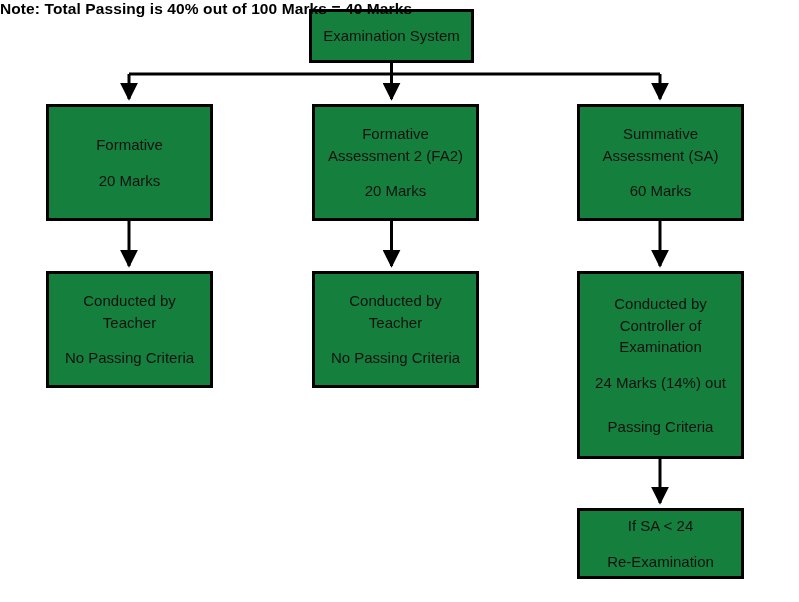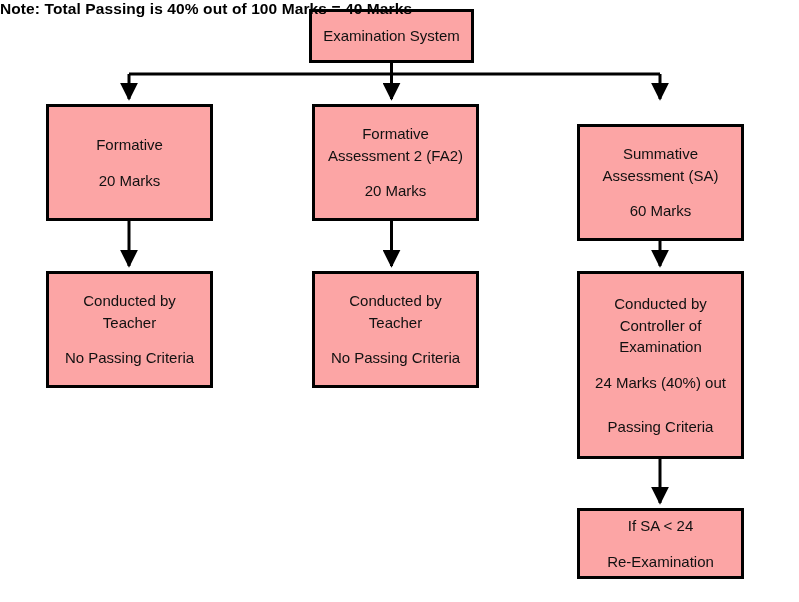--- a/index.html
+++ b/index.html
@@ -15,21 +15,21 @@
     position: relative;
     width: 799px;
     height: 602px;
     background: #ffffff;
     overflow: hidden;
   }
   .node {
     position: absolute;
     box-sizing: border-box;
     border: 3px solid #000000;
-    background: #fca5a5;
+    background: #15803d;
     display: flex;
     flex-direction: column;
     align-items: center;
     justify-content: center;
     text-align: center;
     font-size: 15px;
     line-height: 1.45;
     color: #111111;
   }
   .node .para {
@@ -53,21 +53,21 @@
     font-weight: bold;
     color: #000000;
     white-space: nowrap;
     letter-spacing: 0.1px;
   }
 
   
   #node-root      { left: 309px; top: 9px;   width: 165px; height: 54px; }
   #node-fa1       { left: 46px;  top: 104px; width: 167px; height: 117px; }
   #node-fa2       { left: 312px; top: 104px; width: 167px; height: 117px; }
-  #node-sa        { left: 577px; top: 104px; width: 167px; height: 117px; margin-top: 20px; }
+  #node-sa        { left: 577px; top: 104px; width: 167px; height: 117px; }
   #node-fa1-det   { left: 46px;  top: 271px; width: 167px; height: 117px; }
   #node-fa2-det   { left: 312px; top: 271px; width: 167px; height: 117px; }
   #node-sa-det    { left: 577px; top: 271px; width: 167px; height: 188px; }
   #node-reexam    { left: 577px; top: 508px; width: 167px; height: 71px; }
 </style>
 </head>
 <body>
 
 <div id="canvas">
 
@@ -139,21 +139,21 @@
     <p class="para">No Passing Criteria</p>
   </div>
 
   <div class="node" id="node-sa-det">
     <p class="para">
       <span>Conducted by</span><br>
       <span>Controller of</span><br>
       <span>Examination</span>
     </p>
     <p class="para">
-      <span>24 Marks (40%) out</span><br>
+      <span>24 Marks (14%) out</span><br>
       <br>
       <span>Passing Criteria</span>
     </p>
   </div>
 
   <div class="node" id="node-reexam">
     <p class="para">If SA &lt; 24</p>
     <p class="para">Re-Examination</p>
   </div>
 

